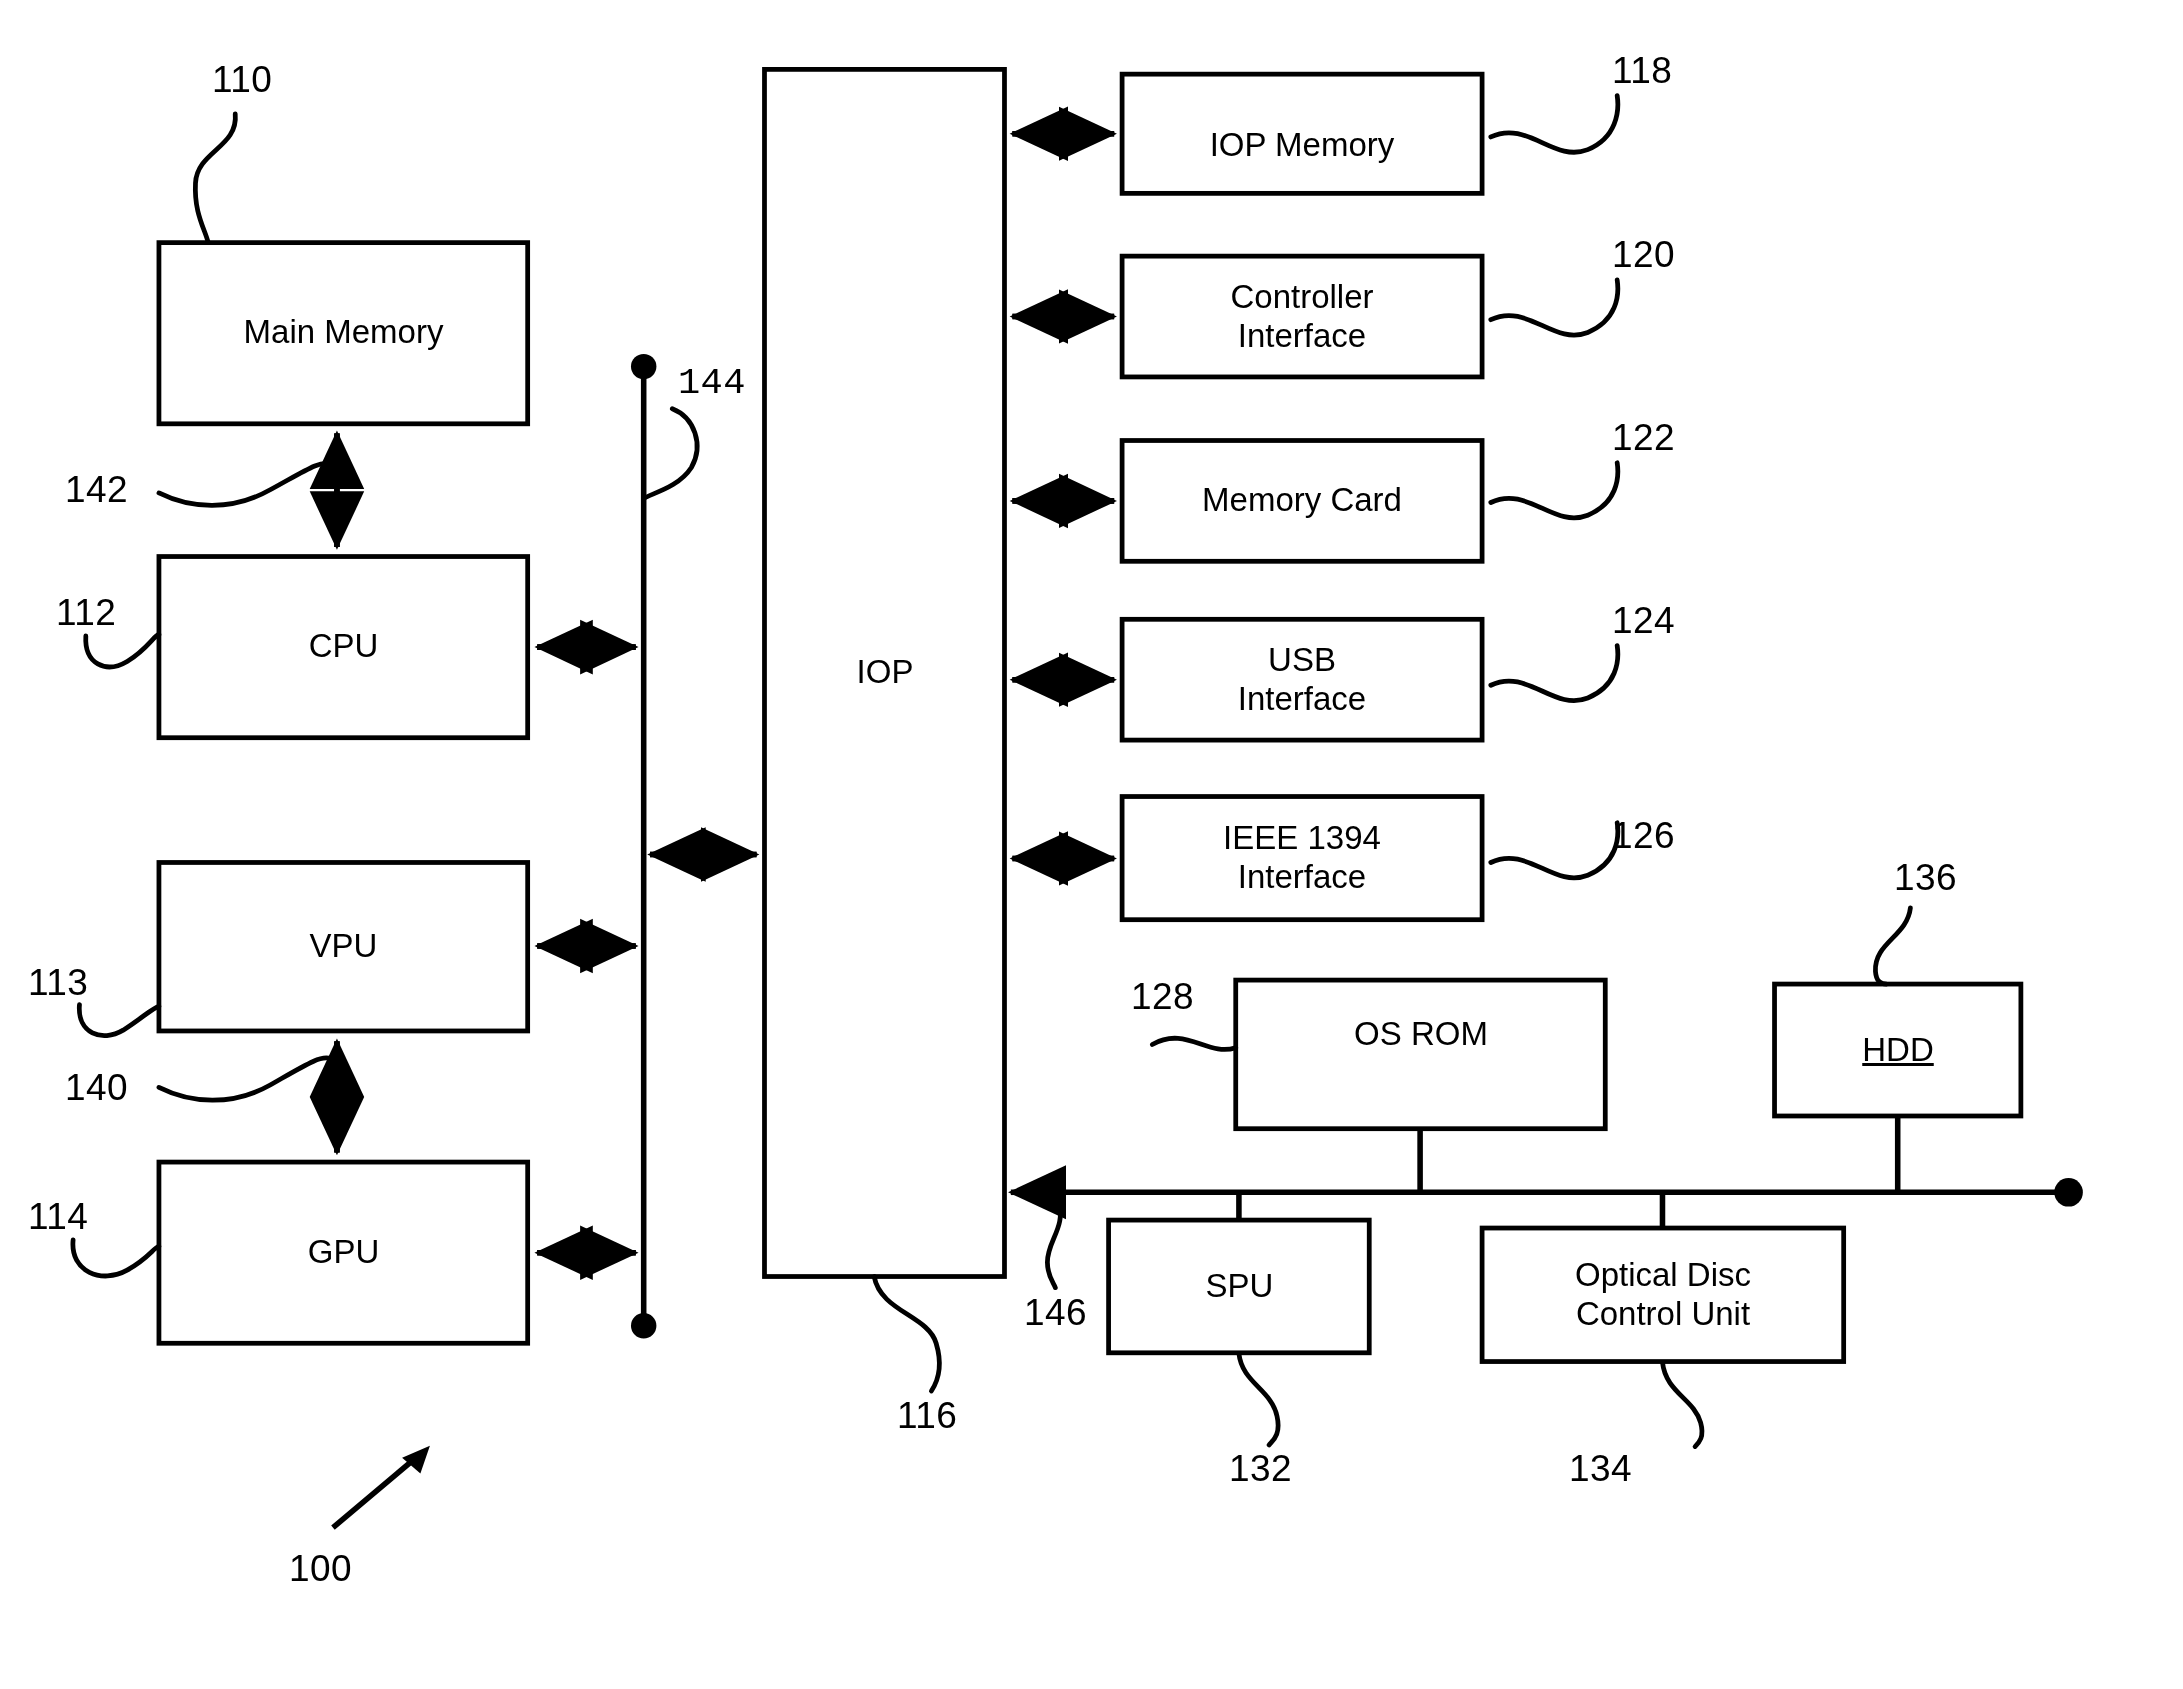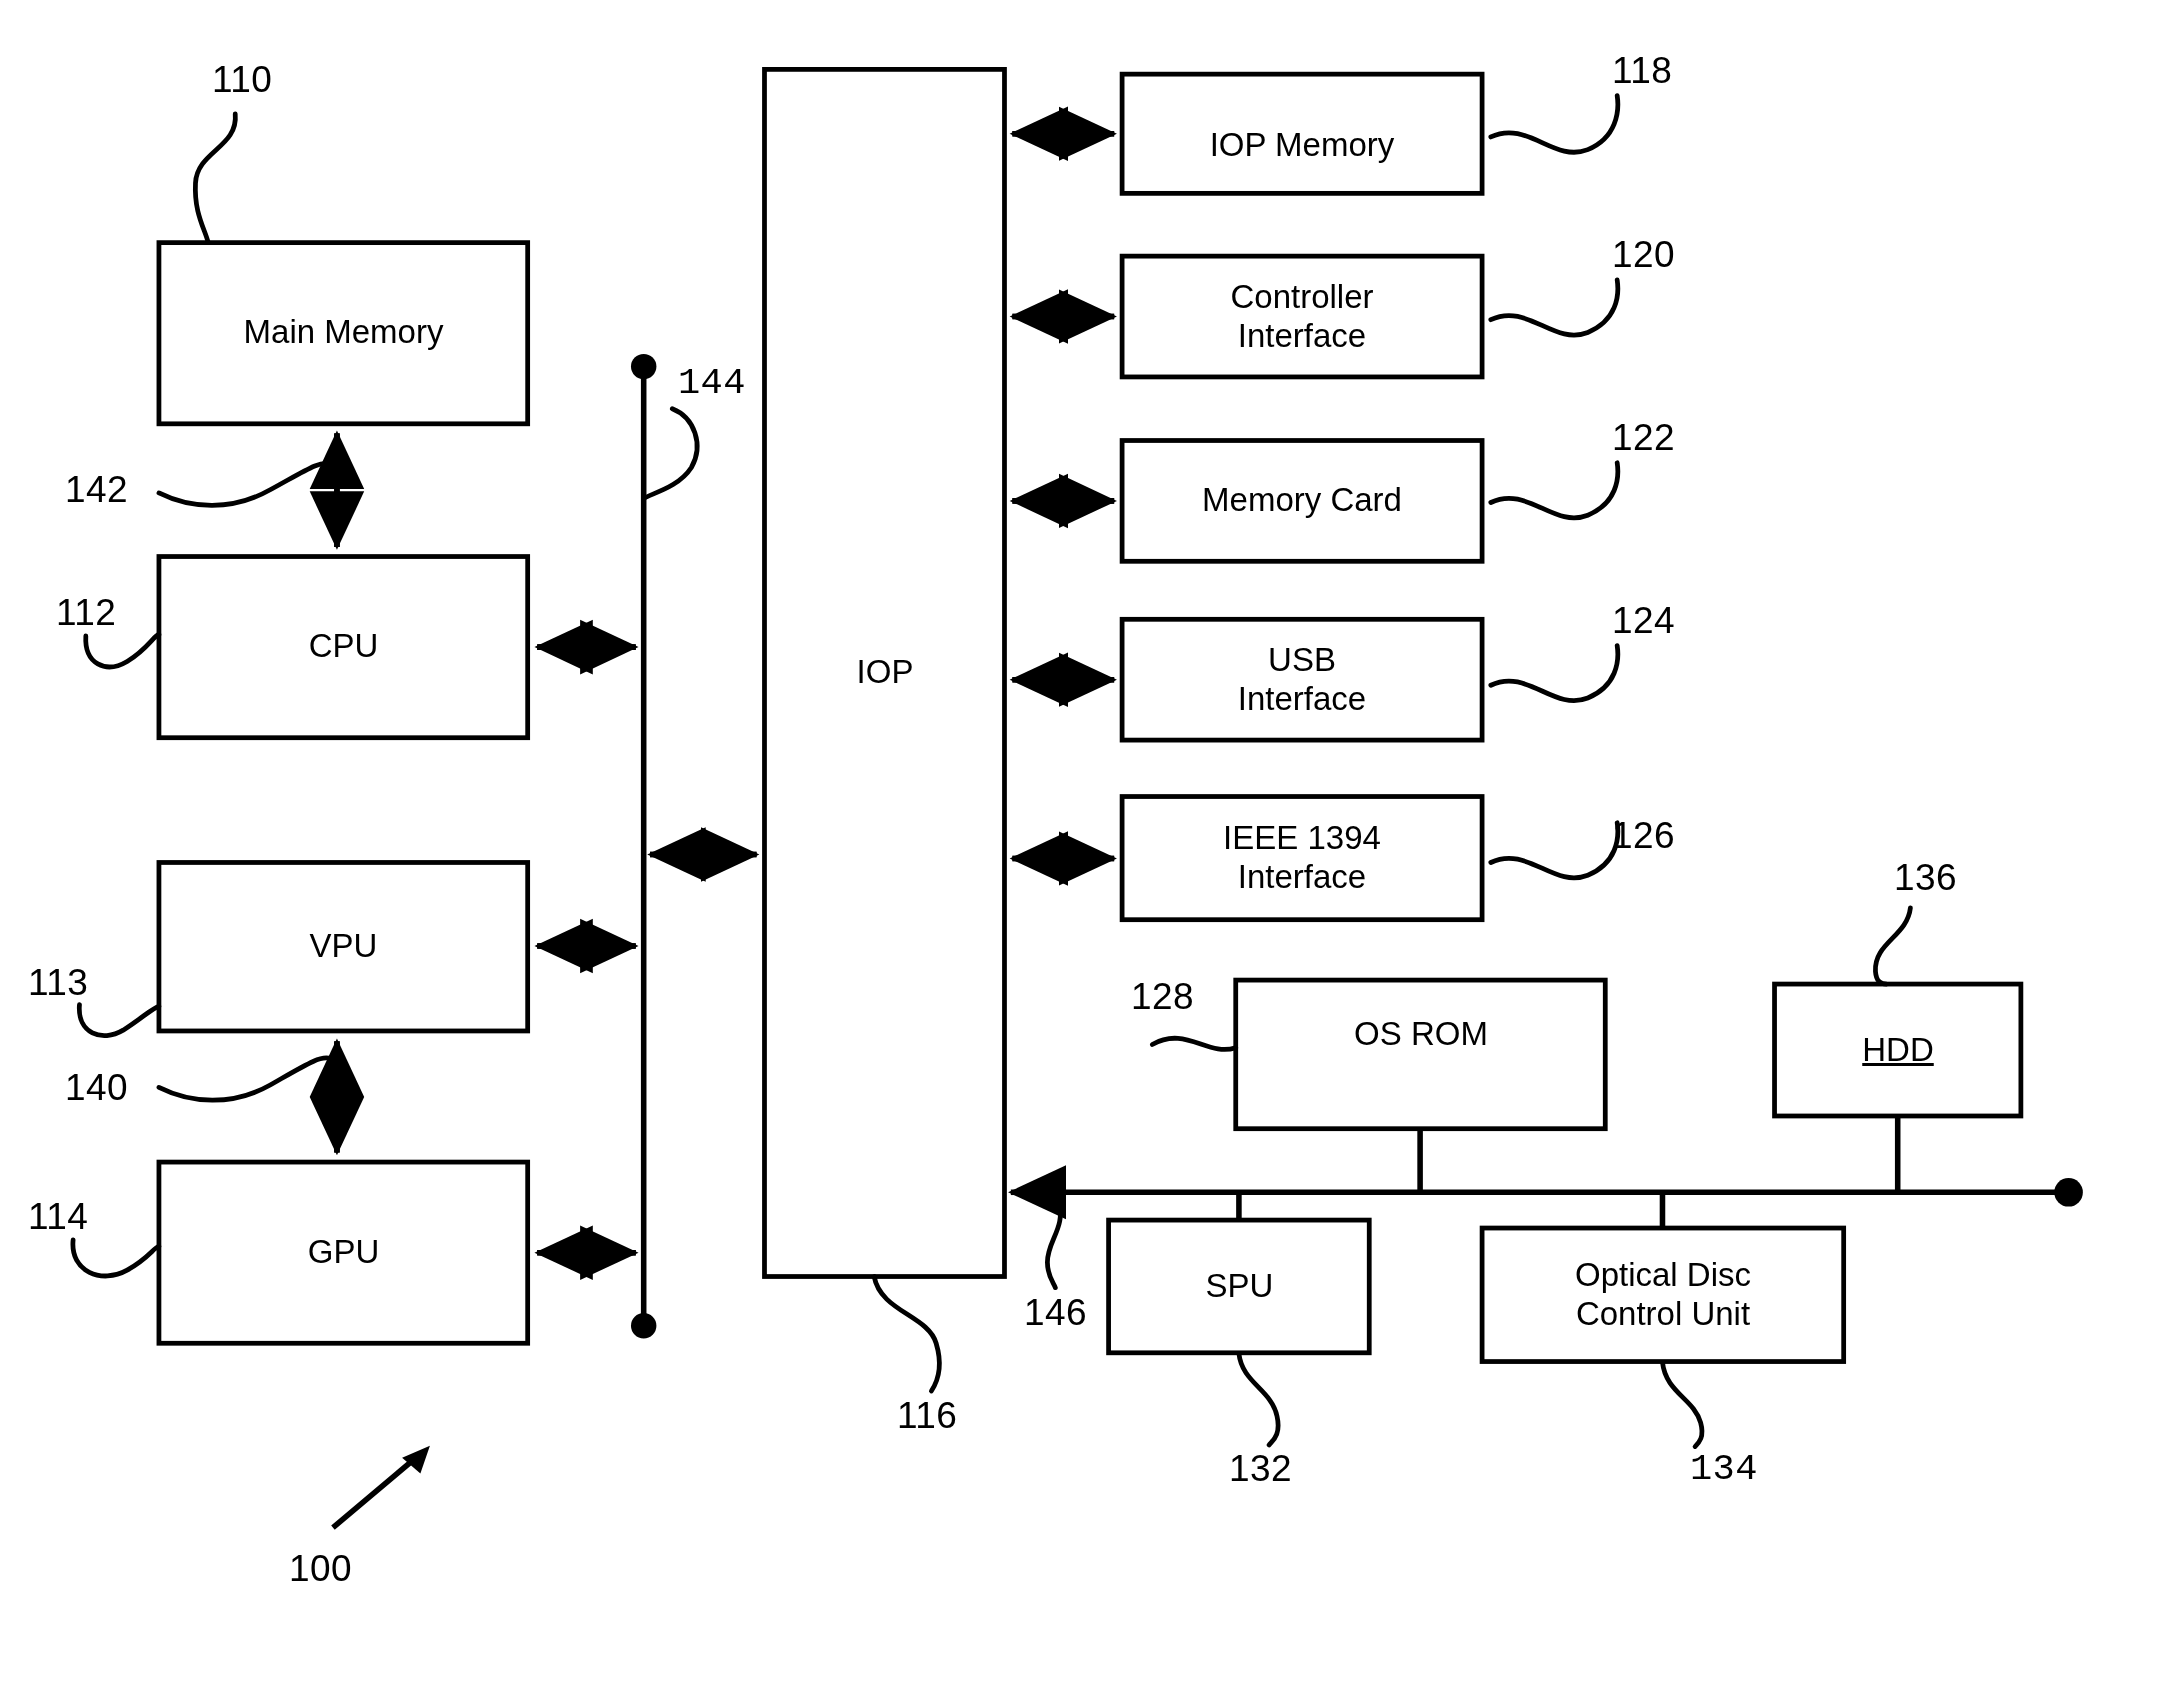--- a/index.html
+++ b/index.html
@@ -174,21 +174,21 @@
 <div class="ref-num" style="left:28px;top:962px;">113</div>
 <div class="ref-num" style="left:28px;top:1196px;">114</div>
 <div class="ref-num" style="left:897px;top:1395px;">116</div>
 <div class="ref-num" style="left:1612px;top:50px;">118</div>
 <div class="ref-num" style="left:1612px;top:234px;">120</div>
 <div class="ref-num" style="left:1612px;top:417px;">122</div>
 <div class="ref-num" style="left:1612px;top:600px;">124</div>
 <div class="ref-num" style="left:1612px;top:815px;">126</div>
 <div class="ref-num" style="left:1131px;top:976px;">128</div>
 <div class="ref-num" style="left:1229px;top:1448px;">132</div>
-<div class="ref-num" style="left:1690px;top:1448px;font-family:Liberation Mono, monospace;">134</div>
+<div class="ref-num" style="left:1569px;top:1448px;">134</div>
 <div class="ref-num" style="left:1894px;top:857px;">136</div>
 <div class="ref-num" style="left:65px;top:1067px;">140</div>
 <div class="ref-num" style="left:65px;top:469px;">142</div>
 <div class="ref-num" style="left:678px;top:362px;font-family:Liberation Mono, monospace;">144</div>
 <div class="ref-num" style="left:1024px;top:1292px;">146</div>
 <div class="ref-num" style="left:289px;top:1548px;">100</div>
 
 </div>
 
 

